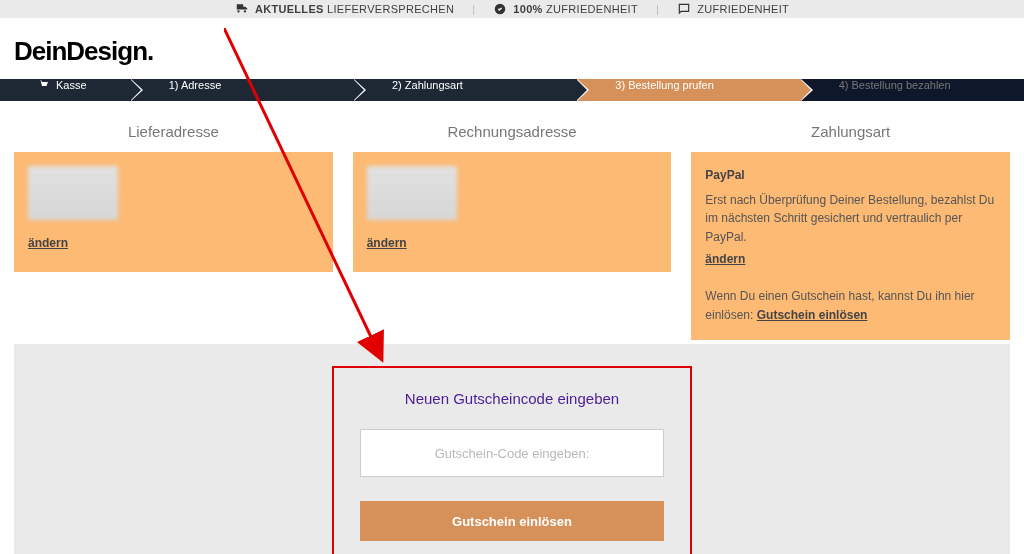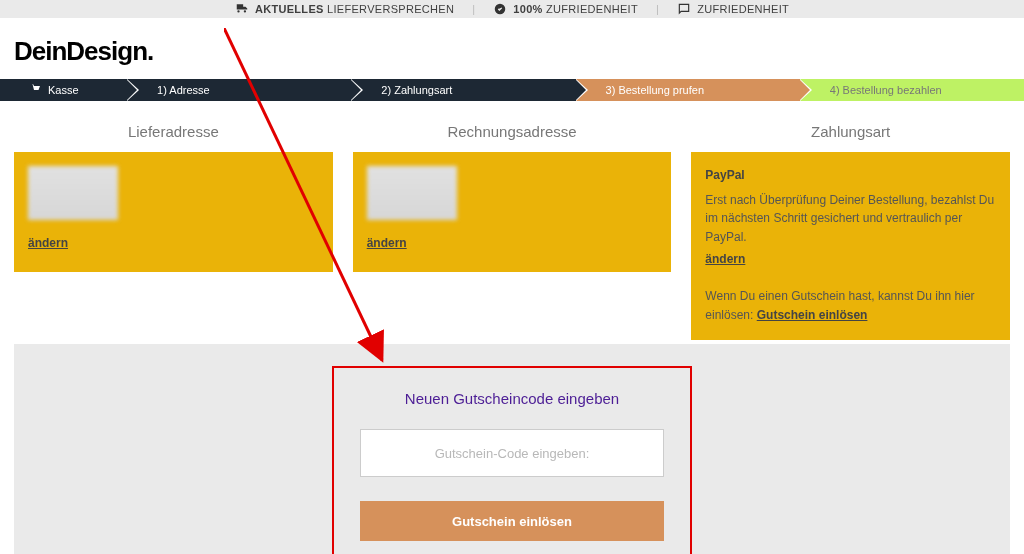--- a/index.html
+++ b/index.html
@@ -3,35 +3,35 @@
   <meta charset="utf-8">
   <style>
     *{margin:0;padding:0;box-sizing:border-box;font-family:Arial,Helvetica,sans-serif}
     body{background:#fff;width:1024px}
     .topbar{background:#eaeaea;height:18px;display:flex;align-items:center;justify-content:center;gap:18px;color:#3f3f3f;font-size:11px;font-weight:500;letter-spacing:.3px}
     .topbar .item{display:flex;align-items:center;gap:6px}
     .topbar .item b{font-weight:700}
     .topbar .sep{color:#bbb}
     .logo{padding:18px 0 12px 14px;font-size:26px;font-weight:900;letter-spacing:-1px}
     .steps{display:flex;height:22px;margin-bottom:22px}
-    .step{flex:1;display:flex;align-items:center;padding-left:30px;color:#fff;font-size:11px;font-weight:500;position:relative}
+    .step{flex:1;display:flex;padding-left:38px;color:#fff;font-size:11px;font-weight:500;position:relative}
     .step.dark{background:#1d2834}
     .step.orange{background:#d6915b}
-    .step.light{background:#bef264;color:#777}
+    .step.light{background:#0f172a;color:#777}
     .step::after{content:"";position:absolute;right:-10px;top:0;width:0;height:0;border-top:11px solid transparent;border-bottom:11px solid transparent;z-index:2}
     .step.dark::after{border-left:11px solid #1d2834}
     .step.orange::after{border-left:11px solid #d6915b}
     .step::before{content:"";position:absolute;right:-12px;top:0;width:0;height:0;border-top:11px solid transparent;border-bottom:11px solid transparent;border-left:12px solid #fff;z-index:1}
     .step:last-child::after,.step:last-child::before{display:none}
     .step0{flex:.5;position:relative}
     .step0 .cart{margin-right:6px;display:inline-block}
     .cols{display:flex;gap:20px;padding:0 14px 4px}
     .col{flex:1}
     .colh{text-align:center;color:#777;font-size:15px;margin-bottom:12px}
-    .card{background:#eab308;padding:14px 14px 16px;min-height:120px;font-size:12px;color:#555;line-height:1.55}
+    .card{background:#fdba74;padding:14px 14px 16px;min-height:120px;font-size:12px;color:#555;line-height:1.55}
     .card .blur{width:90px;height:54px;background:linear-gradient(180deg,#e1e1e1,#d7d7d7);filter:blur(2px);margin-bottom:10px}
     .card .pay-title{font-weight:700;color:#444;margin-bottom:6px}
     .card a{color:#444;text-decoration:underline;font-weight:700;cursor:pointer}
     .card .chg{display:inline-block;margin-top:4px}
     .coupon-wrap{background:#eaeaea;margin:0 14px;padding:22px;display:flex;justify-content:center}
     .coupon{border:2px solid #e10000;width:360px;padding:22px 26px 26px;text-align:center;position:relative}
     .coupon h3{color:#4c1d95;font-weight:500;font-size:15px;margin-bottom:22px}
     .coupon input{width:100%;height:48px;border:1px solid #ccc;background:#fff;text-align:center;font-size:13px;color:#aaa;margin-bottom:24px}
     .coupon input::placeholder{color:#b8b8b8}
     .coupon button{width:100%;height:40px;background:#d6915b;border:none;color:#fff;font-weight:700;font-size:13px;cursor:pointer}

